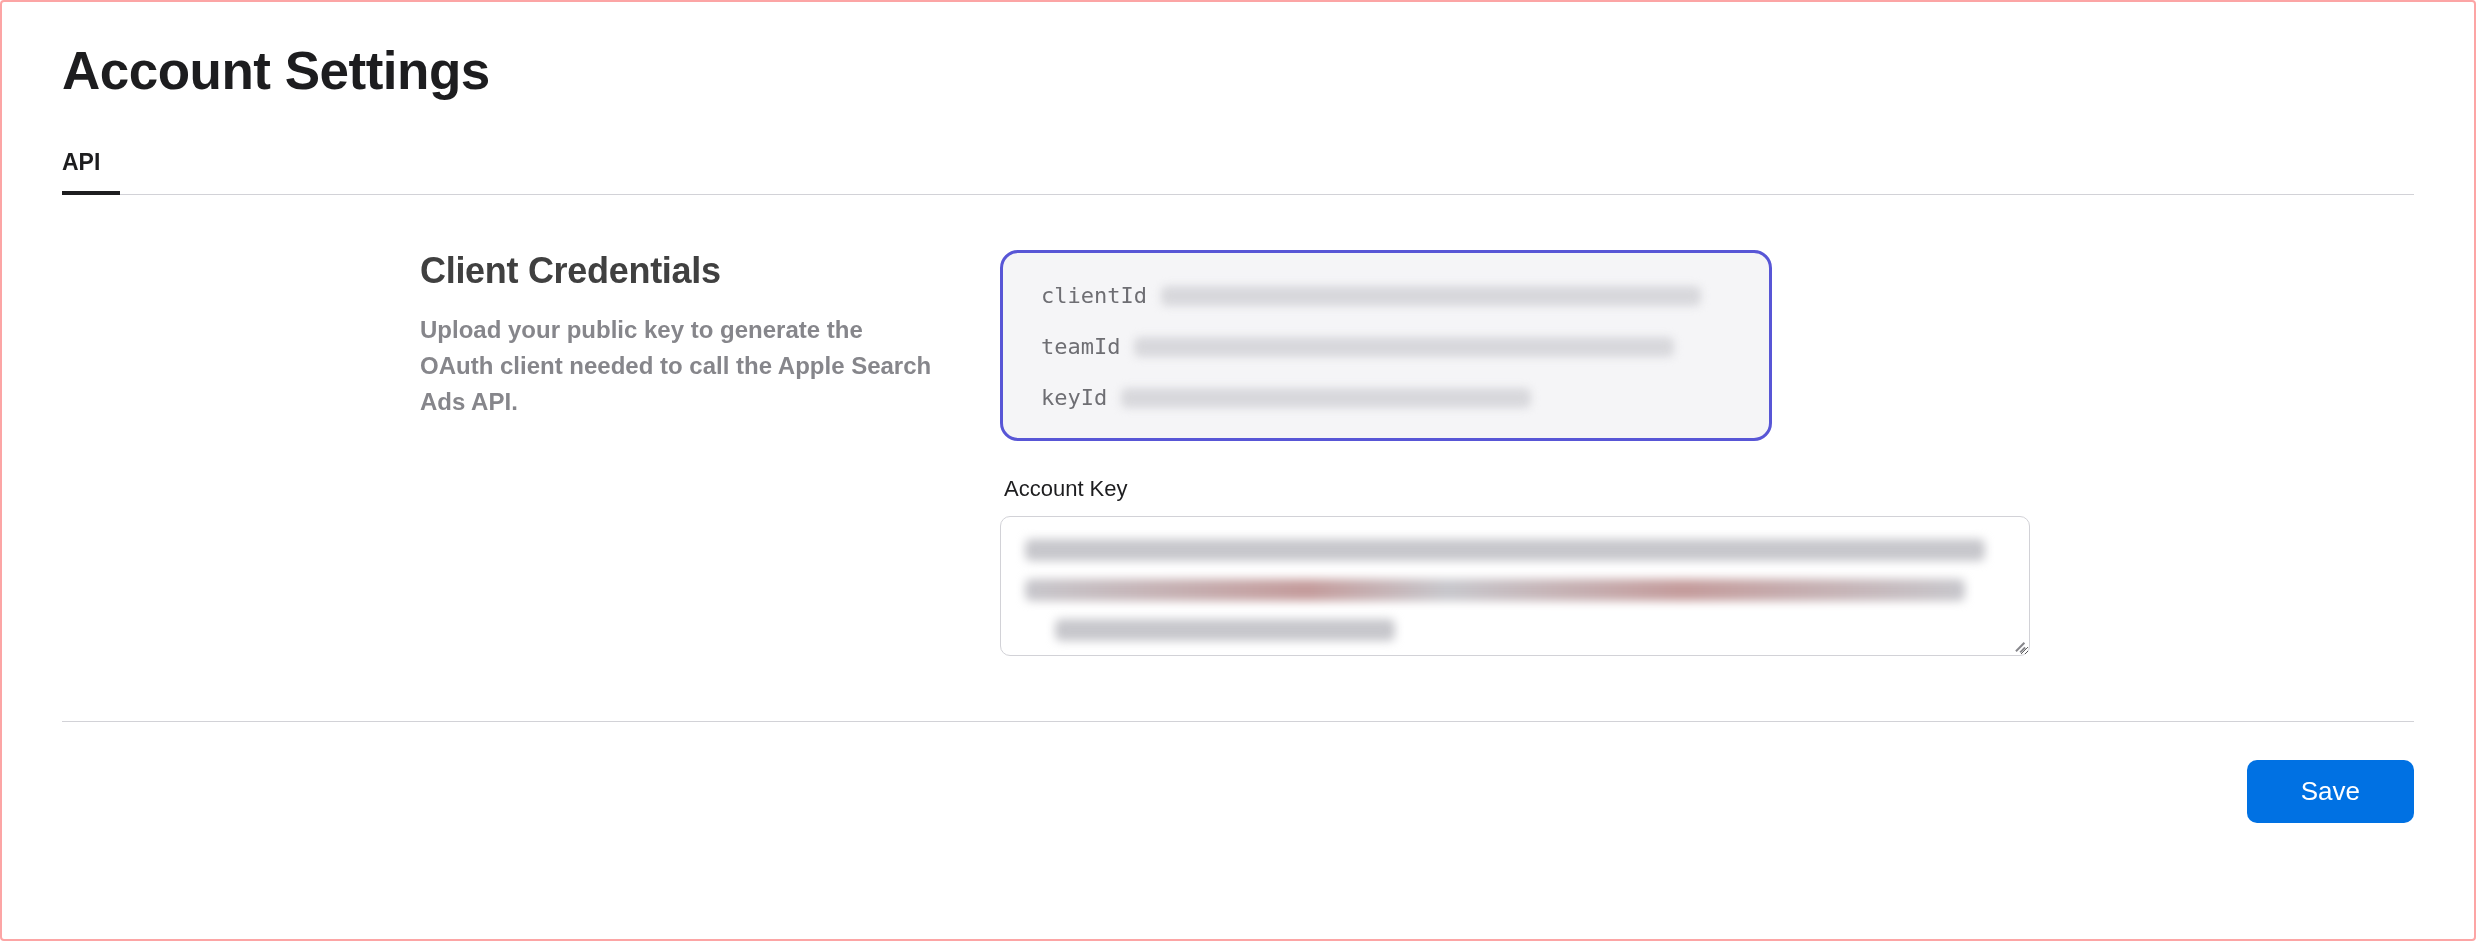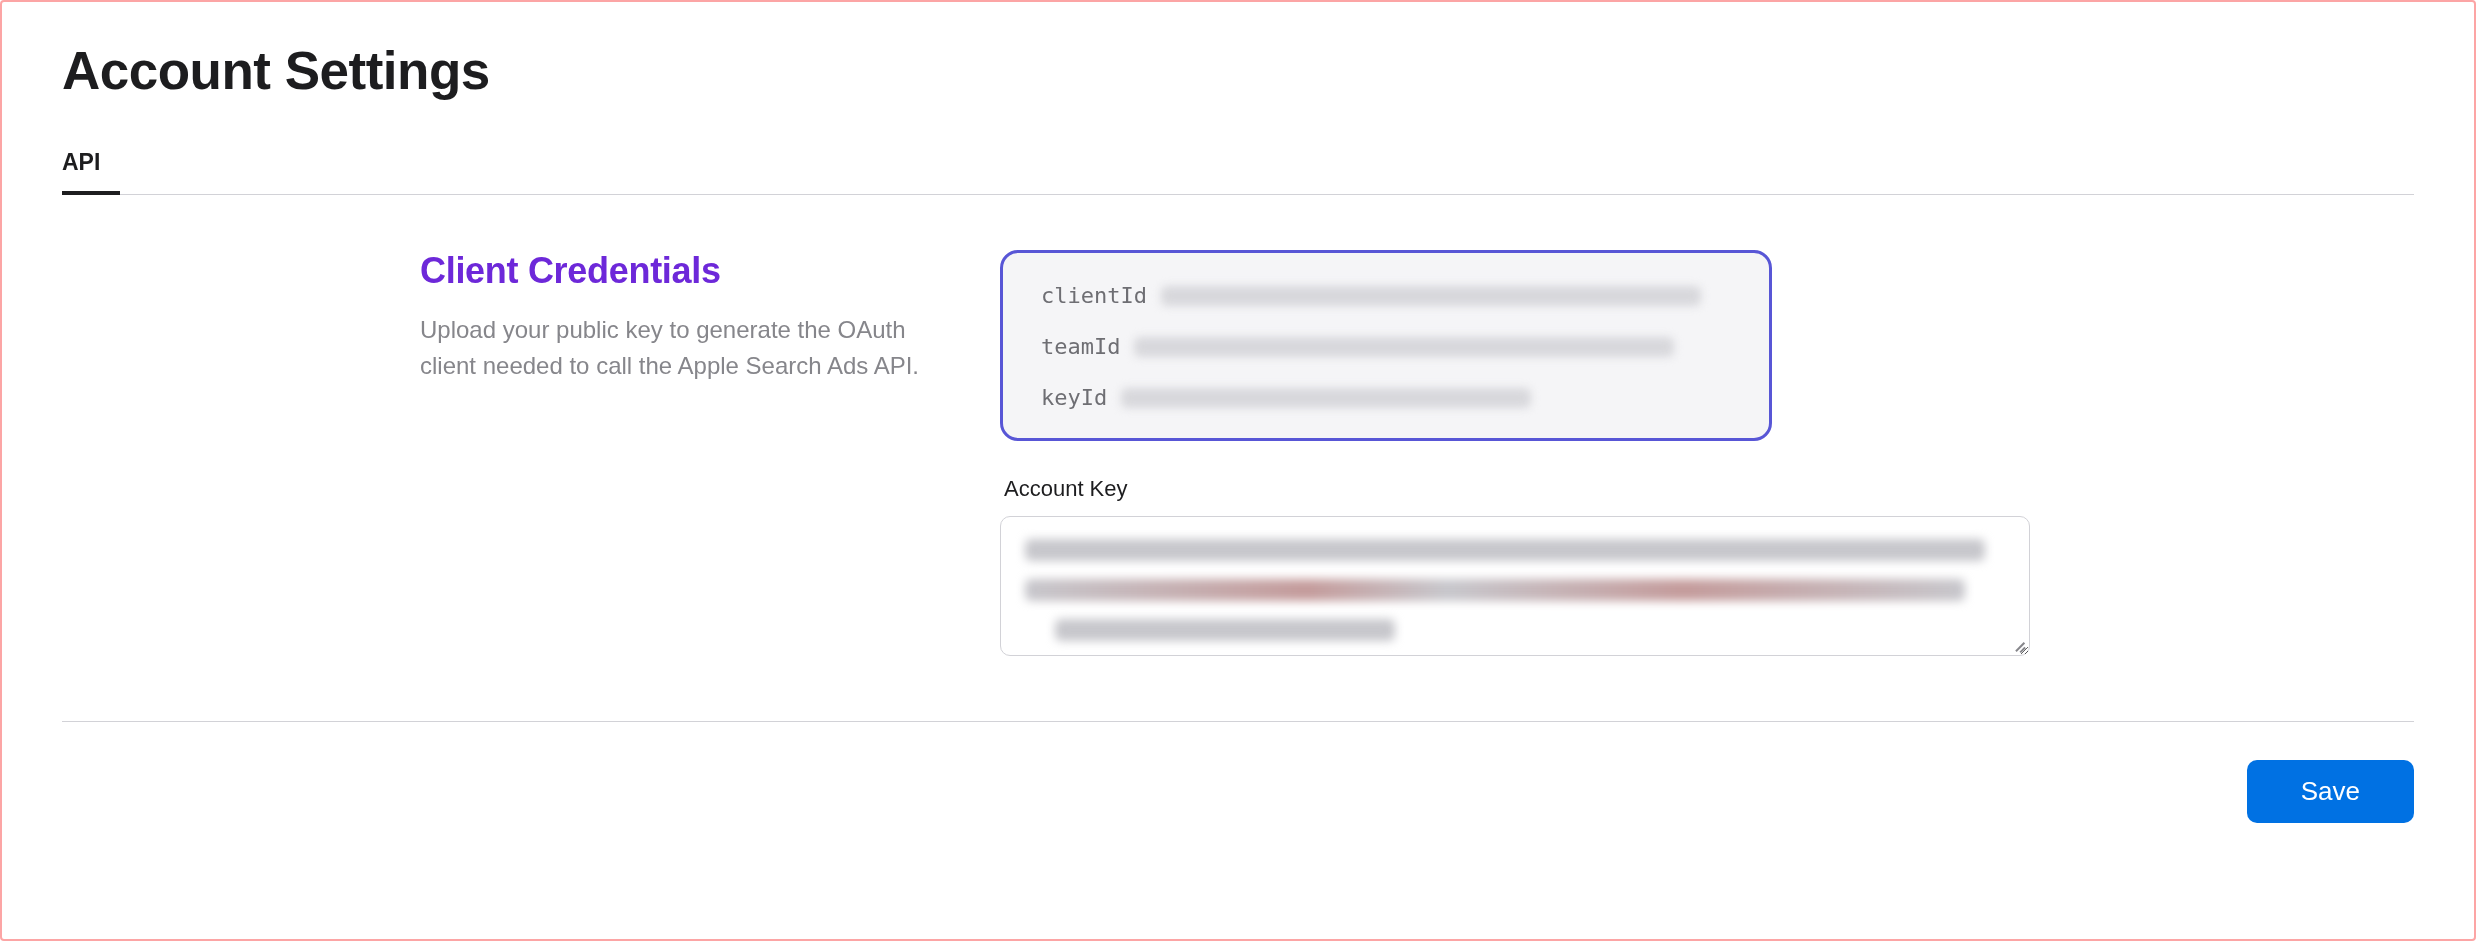--- a/index.html
+++ b/index.html
@@ -75,30 +75,30 @@
     
     .section-info {
       width: 580px;
       flex-shrink: 0;
       padding-right: 60px;
     }
     
     .section-heading {
       font-size: 36px;
       font-weight: 700;
-      color: #6d28d9;
+      color: #404040;
       margin-bottom: 20px;
       letter-spacing: -0.3px;
     }
     
     .section-desc {
       font-size: 24px;
       line-height: 1.5;
       color: #86868b;
-      font-weight: 400;
+      font-weight: 700;
     }
     
     .credentials-area {
       flex: 1;
       max-width: 1040px;
     }
     
     .credentials-box {
       border: 3px solid #5856d6;
       border-radius: 18px;

